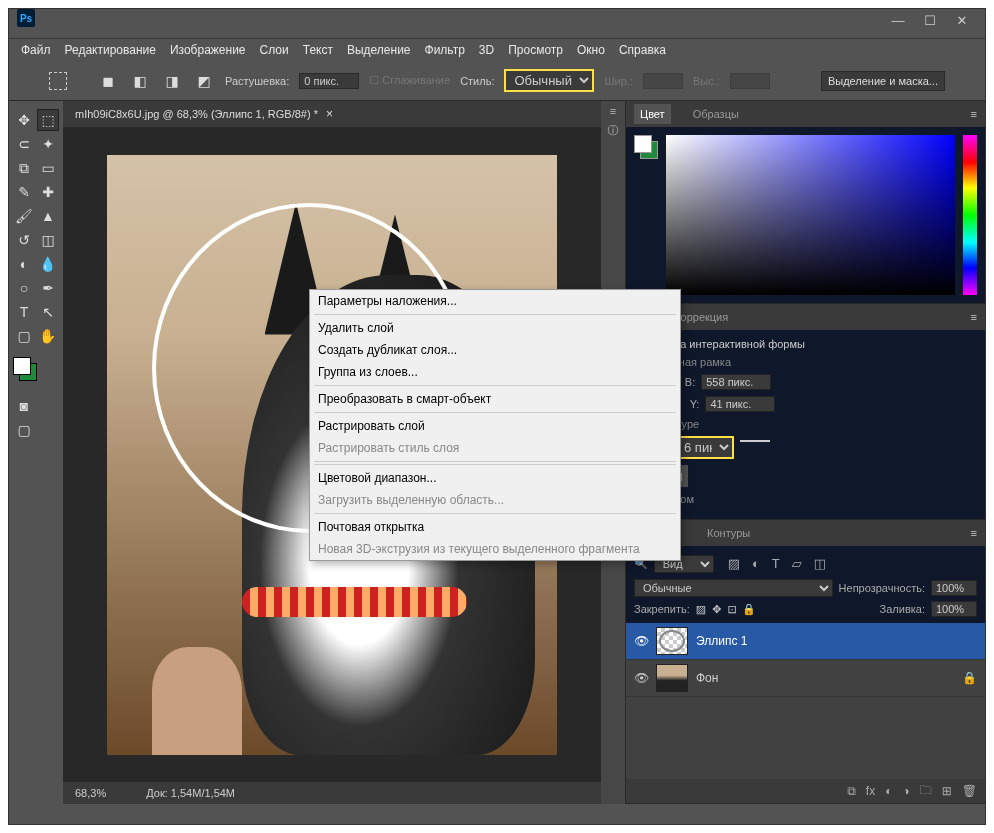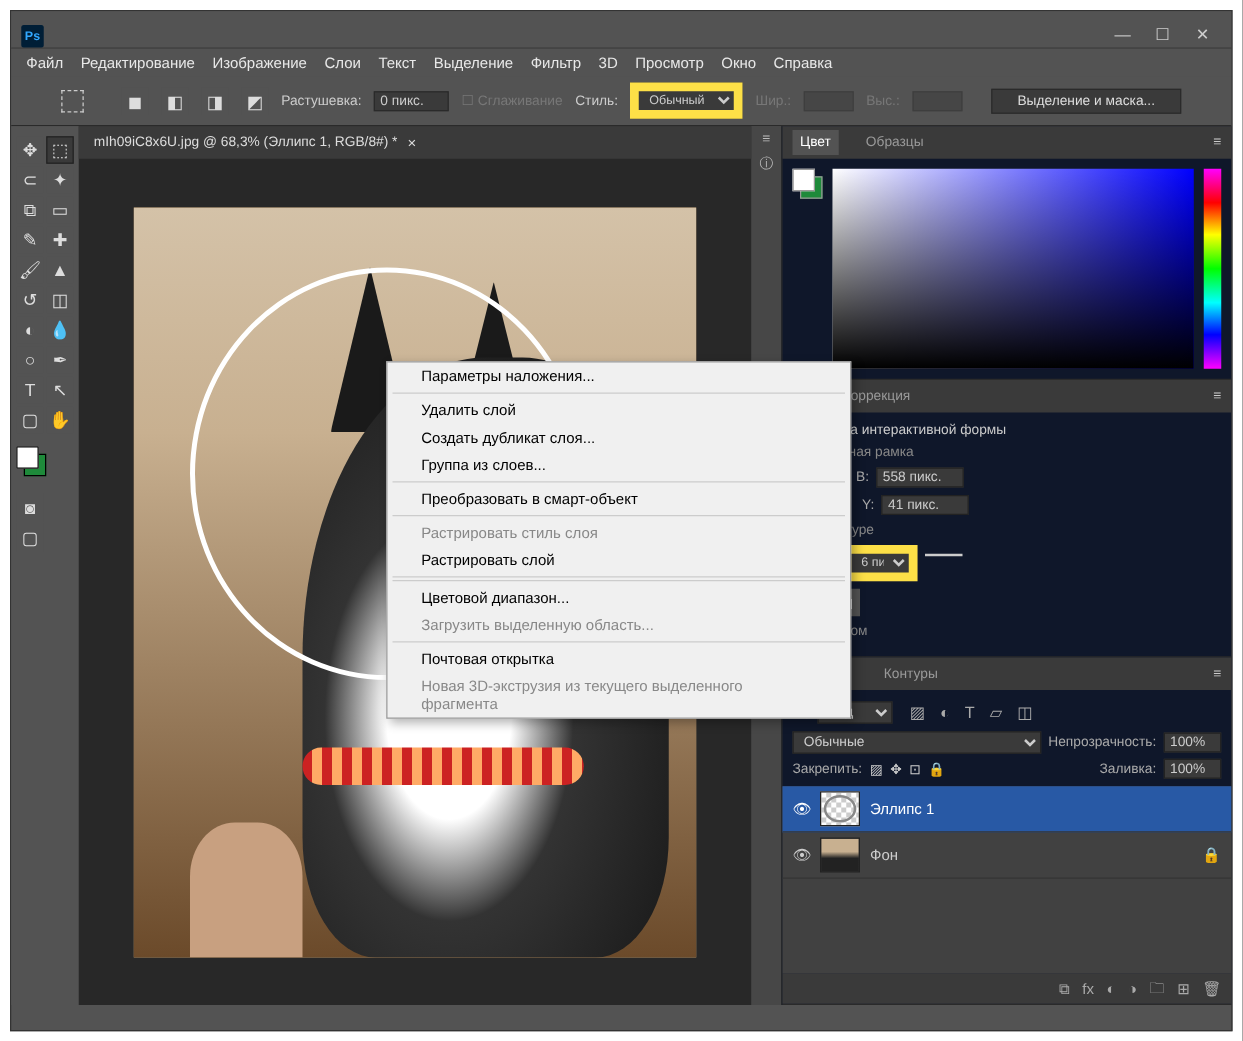--- a/index.html
+++ b/index.html
@@ -1,30 +1,30 @@
 <!DOCTYPE html>
 <html><head>
 <meta charset="utf-8">
 <style>
 * { box-sizing: border-box; margin: 0; padding: 0; font-family: "Segoe UI", Arial, sans-serif; }
 body { background: #fff; width: 994px; height: 833px; overflow: hidden; }
 .app { width: 978px; height: 817px; margin: 8px; background: #535353; border: 1px solid #333; position: relative; color: #ccc; font-size: 12px; }
-.titlebar { height: 30px; background: #535353; display: flex; align-items: flex-end; padding: 0 8px; border-bottom: 1px solid #3a3a3a; }
+.titlebar { height: 30px; background: #535353; display: flex; align-items: flex-start; padding: 0 8px; border-bottom: 1px solid #3a3a3a; }
 .ps-logo { width: 18px; height: 18px; background: #001e36; color: #31a8ff; font-size: 10px; font-weight: bold; display: flex; align-items: center; justify-content: center; border-radius: 2px; }
 .winbtns { margin-left: auto; display: flex; gap: 2px; }
 .winbtn { width: 30px; height: 22px; display: flex; align-items: center; justify-content: center; color: #ccc; font-size: 13px; }
 .menubar { height: 22px; background: #535353; display: flex; align-items: center; padding: 0 12px; gap: 14px; font-size: 12px; color: #e8e8e8; }
 .menuitem { cursor: default; }
 .optbar { height: 40px; background: #535353; display: flex; align-items: center; padding: 0 40px; gap: 10px; border-bottom: 1px solid #2a2a2a; }
 .icon-square { width: 18px; height: 18px; border: 1px dashed #ccc; }
 .optlabel { font-size: 11px; color: #ccc; }
 .optinput { background: #3a3a3a; border: 1px solid #2a2a2a; color: #ccc; font-size: 11px; padding: 1px 4px; width: 60px; }
-.optsel { background: #3a3a3a; border: 7px solid #fde047; color: #ccc; font-size: 10px; padding: 1px 4px; width: 90px; }
+.optsel { background: #3a3a3a; border: 2px solid #fde047; color: #ccc; font-size: 13px; padding: 1px 4px; width: 90px; }
 .optchk { color: #777; font-size: 11px; }
-.btn-mask { background: #3a3a3a; border: 1px solid #2a2a2a; padding: 3px 20px; font-size: 11px; color: #ddd; margin-left: auto; }
+.btn-mask { background: #3a3a3a; border: 1px solid #2a2a2a; padding: 3px 6px; font-size: 11px; color: #ddd; margin-left: auto; }
 .workspace { display: flex; height: calc(100% - 112px); }
 .toolbar { width: 54px; background: #535353; padding: 8px 4px; display: flex; flex-direction: column; gap: 2px; }
 .toolrow { display: flex; gap: 2px; }
 .tool { width: 22px; height: 22px; background: #535353; display: flex; align-items: center; justify-content: center; color: #ddd; font-size: 14px; border: 1px solid transparent; }
 .tool.active { background: #3a3a3a; border: 1px solid #222; }
 .swatch { width: 24px; height: 24px; position: relative; margin-top: 8px; }
 .swatch .fg { width: 18px; height: 18px; background: #fff; border: 1px solid #000; position: absolute; top: 0; left: 0; z-index: 2; }
 .swatch .bg { width: 18px; height: 18px; background: #1e8a3a; border: 1px solid #000; position: absolute; bottom: 0; right: 0; }
 .canvaswrap { flex: 1; background: #282828; display: flex; flex-direction: column; position: relative; }
 .tabbar { height: 26px; background: #3a3a3a; display: flex; align-items: center; padding: 0 12px; font-size: 11px; color: #ddd; }
@@ -63,21 +63,21 @@
 .layer-list { background: #414141; }
 .layer-item { display: flex; align-items: center; padding: 4px 8px; gap: 8px; border-bottom: 1px solid #353535; }
 .layer-item.selected { background: #2859a5; color: #fff; }
 .layer-eye { width: 14px; font-size: 12px; }
 .layer-thumb { width: 32px; height: 28px; background: #fff; border: 1px solid #222; background-image: repeating-conic-gradient(#ccc 0% 25%, #fff 0% 50%); background-size: 8px 8px; position: relative; }
 .layer-thumb.dog { background: linear-gradient(180deg, #c8b090 40%, #222 60%); }
 .layer-footer { height: 24px; background: #3a3a3a; display: flex; align-items: center; padding: 0 8px; gap: 10px; font-size: 12px; color: #aaa; justify-content: flex-end; }
 .layer-type-row { display: flex; gap: 12px; padding: 4px 8px; color: #aaa; font-size: 13px; }
 
 .ctxmenu { position: absolute; left: 300px; top: 280px; width: 372px; background: #f0f0f0; border: 1px solid #999; box-shadow: 3px 3px 8px rgba(0,0,0,.3); font-size: 12px; color: #000; z-index: 100; }
-.ctxitem { padding: 4px 27px; }
+.ctxitem { padding: 4px 8px; }
 .ctxitem.disabled { color: #888; }
 .ctxsep { height: 1px; background: #ccc; margin: 2px 4px; }
 .ctxitem.highlight { background: #0b62d6; color: #fff; padding: 3px 15px; border: 3px solid #d22; border-radius: 10px; margin: 1px 3px; }
 .midpanel { width: 24px; background: #474747; display: flex; flex-direction: column; align-items: center; padding-top: 4px; gap: 6px; color: #bbb; font-size: 11px; }
 </style>
 </head>
 <body>
 
 <div class="app">
   <div class="titlebar">
@@ -187,20 +187,24 @@
             <div class="sky"></div>
             <div class="dog-ear1"></div>
             <div class="dog-ear2"></div>
             <div class="dog-body"></div>
             <div class="collar"></div>
             <div class="hand"></div>
           </div>
           <div class="ellipse-shape"></div>
         </div>
       </div>
+      <div class="statusbar">
+        <span>68,3%</span>
+        <span><span>Док:</span> <span>1,54M/1,54M</span></span>
+      </div>
     </div>
 
     <div class="midpanel">
       <div>≡</div>
       <div>ⓘ</div>
     </div>
 
     <div class="panels">
       <div class="panel">
         <div class="panel-tabs">
@@ -325,22 +329,22 @@
 
   <div class="ctxmenu" id="ctxmenu">
       <div class="ctxitem">Параметры наложения...</div>
       <div class="ctxsep"></div>
       <div class="ctxitem">Удалить слой</div>
       <div class="ctxitem">Создать дубликат слоя...</div>
       <div class="ctxitem">Группа из слоев...</div>
       <div class="ctxsep"></div>
       <div class="ctxitem">Преобразовать в смарт-объект</div>
       <div class="ctxsep"></div>
+      <div class="ctxitem">Растрировать слой</div>
       <div class="ctxitem disabled">Растрировать стиль слоя</div>
-      <div class="ctxitem">Растрировать слой</div>
       <div class="ctxsep"></div>
       <div class="ctxsep"></div>
       <div class="ctxitem">Цветовой диапазон...</div>
       <div class="ctxitem disabled">Загрузить выделенную область...</div>
       <div class="ctxsep"></div>
       <div class="ctxitem">Почтовая открытка</div>
       <div class="ctxitem disabled">Новая 3D-экструзия из текущего выделенного фрагмента</div>
     </div>
 </div>
 

